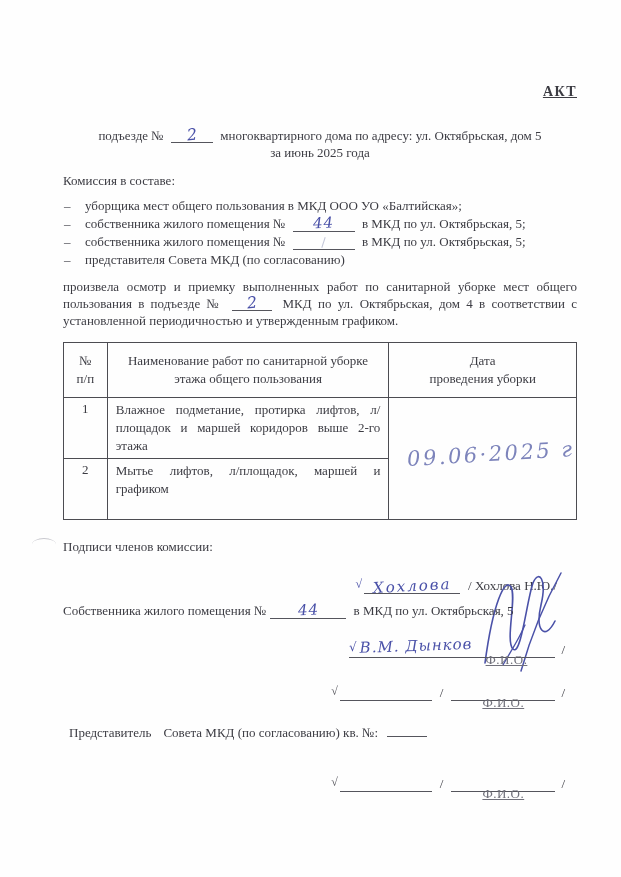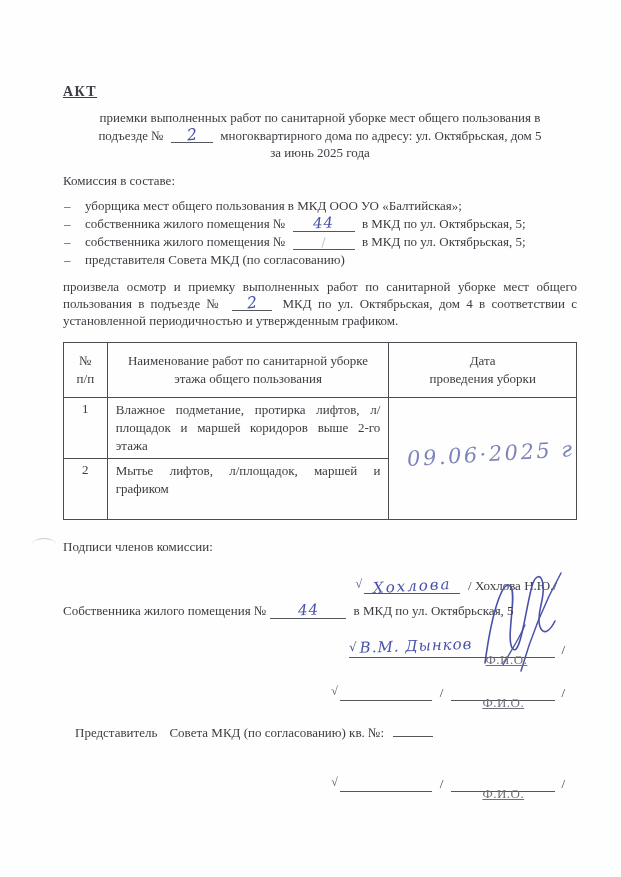--- a/index.html
+++ b/index.html
@@ -4,21 +4,21 @@
 <style>
   html,body{margin:0;padding:0;background:#ffffff;}
   .page{
     position:relative;width:621px;height:877px;overflow:hidden;
     background:#fefefe;
     font-family:"Liberation Serif","DejaVu Serif",serif;
     color:#3c3c43;
   }
   .content{padding:84px 44px 0 63px;}
   .title{
-    margin:0 0 9px 0;text-align:left;font-size:14px;font-weight:bold;
+    margin:0 0 9px 0;text-align:right;font-size:14px;font-weight:bold;
     letter-spacing:1.5px;text-decoration:underline;
   }
   .intro{margin:0 0 10px 0;text-align:center;font-size:13px;line-height:17.5px;}
   .commission{margin:0 0 7px 0;font-size:13px;line-height:17px;}
   ul.members{list-style:none;margin:8px 0 9px 0;padding:0;font-size:13px;}
   ul.members li{position:relative;padding-left:22px;line-height:18px;}
   ul.members li::before{content:"\2013";position:absolute;left:1px;top:0;}
   .body-par{margin:0 0 12px 0;font-size:13px;line-height:17.4px;text-align:justify;}
 
   .blank{display:inline-block;border-bottom:1px solid #55555c;text-align:center;
@@ -68,21 +68,21 @@
              position:absolute;left:0px;bottom:2px;white-space:nowrap;}
   .slash-end{margin-left:6px;}
   .fio{position:absolute;right:28px;bottom:-11px;font-size:13px;color:#70707a;letter-spacing:.5px;text-decoration:underline;}
   .fio-in{right:30%;}
 
   .sig-empty{padding-right:12px;margin-bottom:9px;height:28px;}
   .u-empty1{width:92px;}
   .u-empty2{width:104px;}
   .mid-slash{margin:0 8px;}
 
-  .rep-line{margin:21px 0 0 12px;font-size:13px;line-height:18px;}
+  .rep-line{margin:21px 0 0 6px;font-size:13px;line-height:18px;}
   .rep-gap{display:inline-block;width:12px;}
   .sig-last{padding-right:12px;margin-top:22px;height:28px;}
 
   .flourish{position:absolute;pointer-events:none;}
   .flourish-big{right:2px;top:-34px;width:112px;height:108px;}
   .arc-artifact{
     position:absolute;left:32px;top:538px;width:24px;height:12px;
     border-top:1.2px solid #c9c9cf;border-radius:50% 50% 0 0;
   }
 </style>
@@ -90,21 +90,21 @@
 <body>
 
 <div class="page">
   <div class="arc-artifact"></div>
 
   <div class="content">
 
     <h1 class="title">АКТ</h1>
 
     <p class="intro">
-      <span>приемки выполненных работ по санитарной уборке мест общего пользования в</span><br>
+      <br>
       <span>подъезде №</span>
       <span class="blank blank-intro"><span class="hw hw-2">2</span></span>
       <span>многоквартирного дома по адресу: ул. Октябрьская, дом 5</span><br>
       <span>за июнь 2025 года</span>
     </p>
 
     <p class="commission">Комиссия в составе:</p>
 
     <ul class="members">
       <li>

